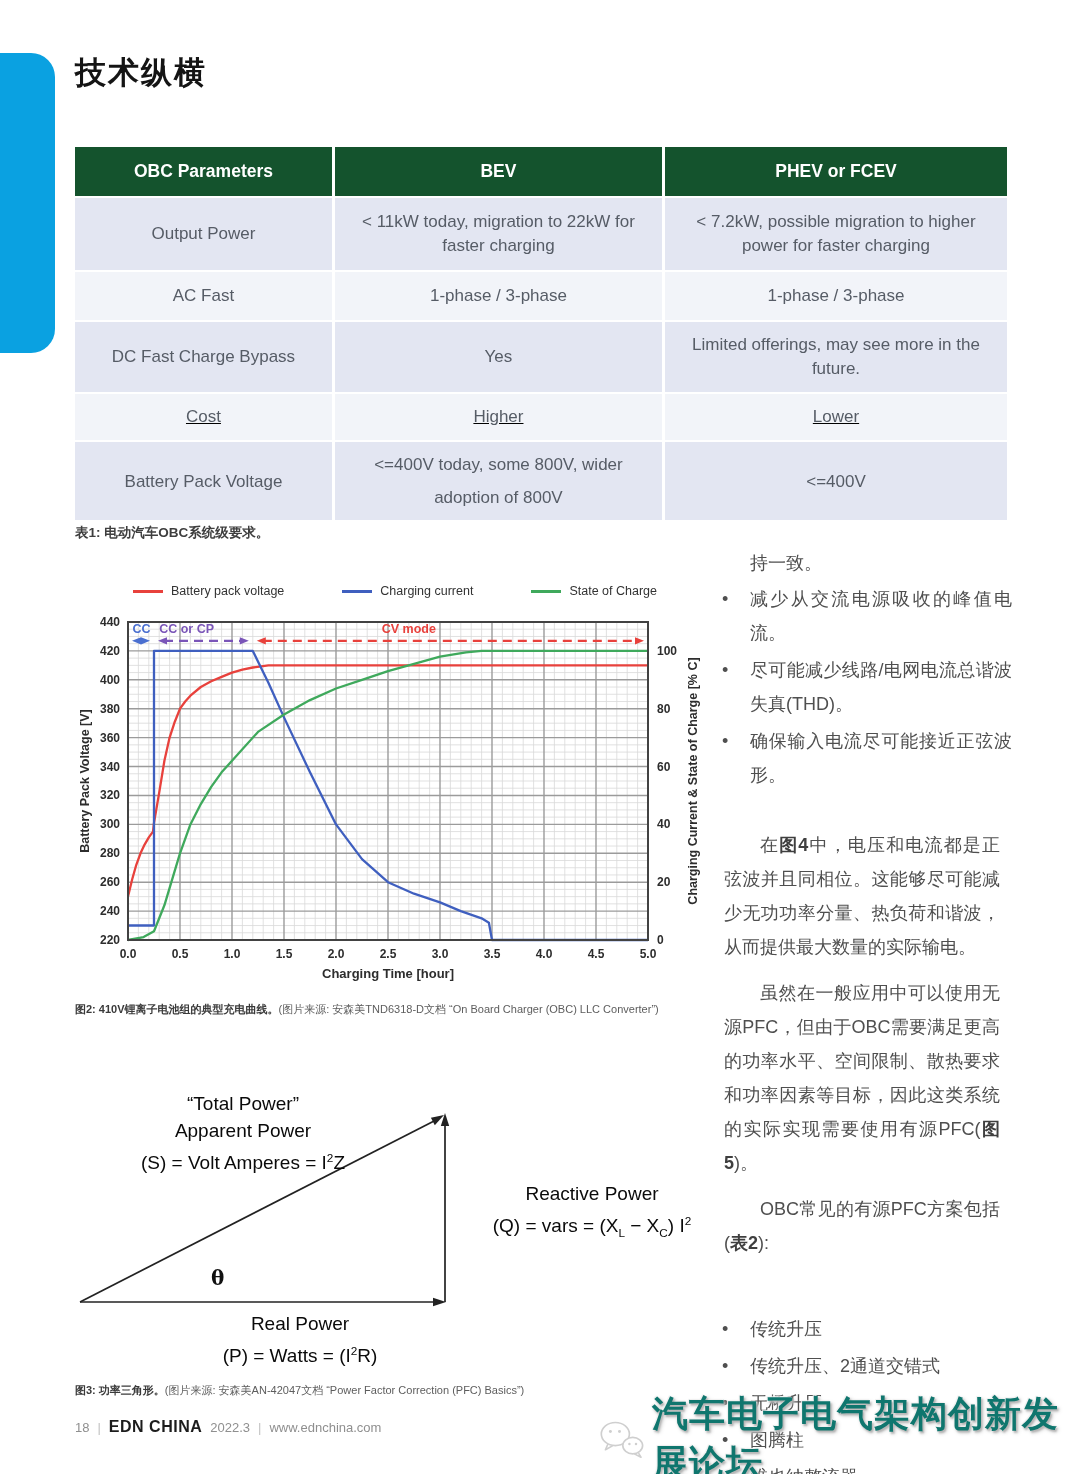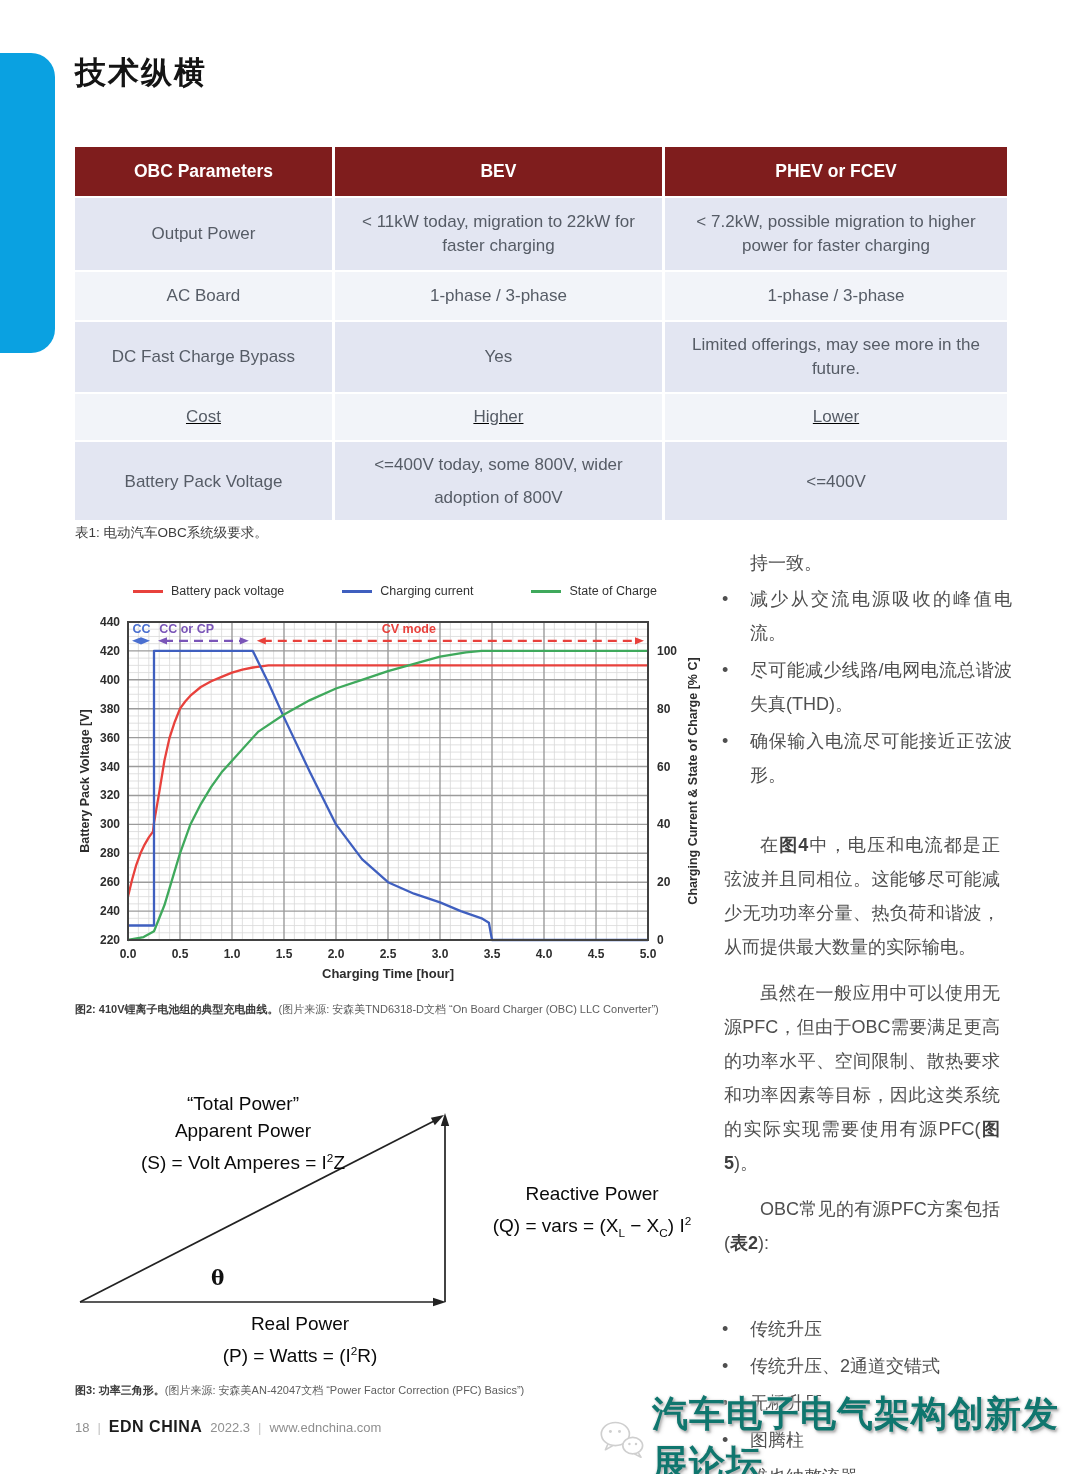--- a/index.html
+++ b/index.html
@@ -8,33 +8,33 @@
   
   .side-tab{position:absolute;left:0;top:53px;width:55px;height:300px;background:#0aa1e1;
             border-radius:0 24px 24px 0;}
   
   .page-title{position:absolute;left:75px;top:52px;font-size:31px;font-weight:900;color:#141414;
               letter-spacing:2px;}
   
   .obc-table{position:absolute;left:75px;top:147px;width:935px;border-collapse:separate;border-spacing:0;
              table-layout:fixed;}
   .obc-table col.c1{width:27.8%;} .obc-table col.c2{width:35.3%;} .obc-table col.c3{width:36.9%;}
-  .obc-table th{background:#7f1d1d;color:#ffffff;font-size:17.5px;font-weight:bold;height:47px;
+  .obc-table th{background:#14532d;color:#ffffff;font-size:17.5px;font-weight:bold;height:47px;
                 border-right:3px solid #fff;border-bottom:2px solid #fff;}
   .obc-table td{color:#565c66;font-size:17px;text-align:center;vertical-align:middle;
                 padding:6px 16px;line-height:1.4;border-right:3px solid #fff;border-bottom:2px solid #fff;}
   .obc-table tbody tr:nth-child(odd){background:#e3e6f2;}
   .obc-table tbody tr:nth-child(even){background:#f2f4f9;}
   .obc-table tbody tr:nth-child(1){height:74px;}
   .obc-table tbody tr:nth-child(2){height:50px;}
   .obc-table tbody tr:nth-child(3){height:72px;}
   .obc-table tbody tr:nth-child(4){height:48px;text-decoration:underline;}
   .obc-table tbody tr:nth-child(5){height:74px;}
   .obc-table tbody tr:nth-child(5) td{line-height:1.95;}
-  .table-caption{position:absolute;left:75px;top:524px;font-size:13.5px;font-weight:normal;color:#3e3e3e;}
+  .table-caption{position:absolute;left:75px;top:524px;font-size:13.5px;font-weight:bold;color:#3e3e3e;}
   
   .chart-wrap{position:absolute;left:75px;top:580px;width:640px;}
   .chart-legend{display:flex;justify-content:center;gap:58px;height:22px;align-items:center;}
   .chart-legend .item{display:flex;align-items:center;gap:8px;font-size:12.5px;color:#333;}
   .chart-legend .swatch{display:inline-block;width:30px;height:3px;}
   
   .fig-caption{position:absolute;left:75px;width:632px;font-size:11px;line-height:1.75;color:#5d5d5d;}
   .fig-caption b{color:#3a3a3a;}
   .cap-fig2{top:1000px;}
   .cap-fig3{top:1381px;}
@@ -91,21 +91,21 @@
         <th>PHEV or FCEV</th>
       </tr>
     </thead>
     <tbody>
         <tr>
           <td>Output Power</td>
           <td>&lt; 11kW today, migration to 22kW for faster charging</td>
           <td>&lt; 7.2kW, possible migration to higher power for faster charging</td>
         </tr>
         <tr>
-          <td>AC Board</td>
+          <td>AC Fast</td>
           <td>1-phase / 3-phase</td>
           <td>1-phase / 3-phase</td>
         </tr>
         <tr>
           <td>DC Fast Charge Bypass</td>
           <td>Yes</td>
           <td>Limited offerings, may see more in the future.</td>
         </tr>
         <tr>
           <td>Cost</td>

